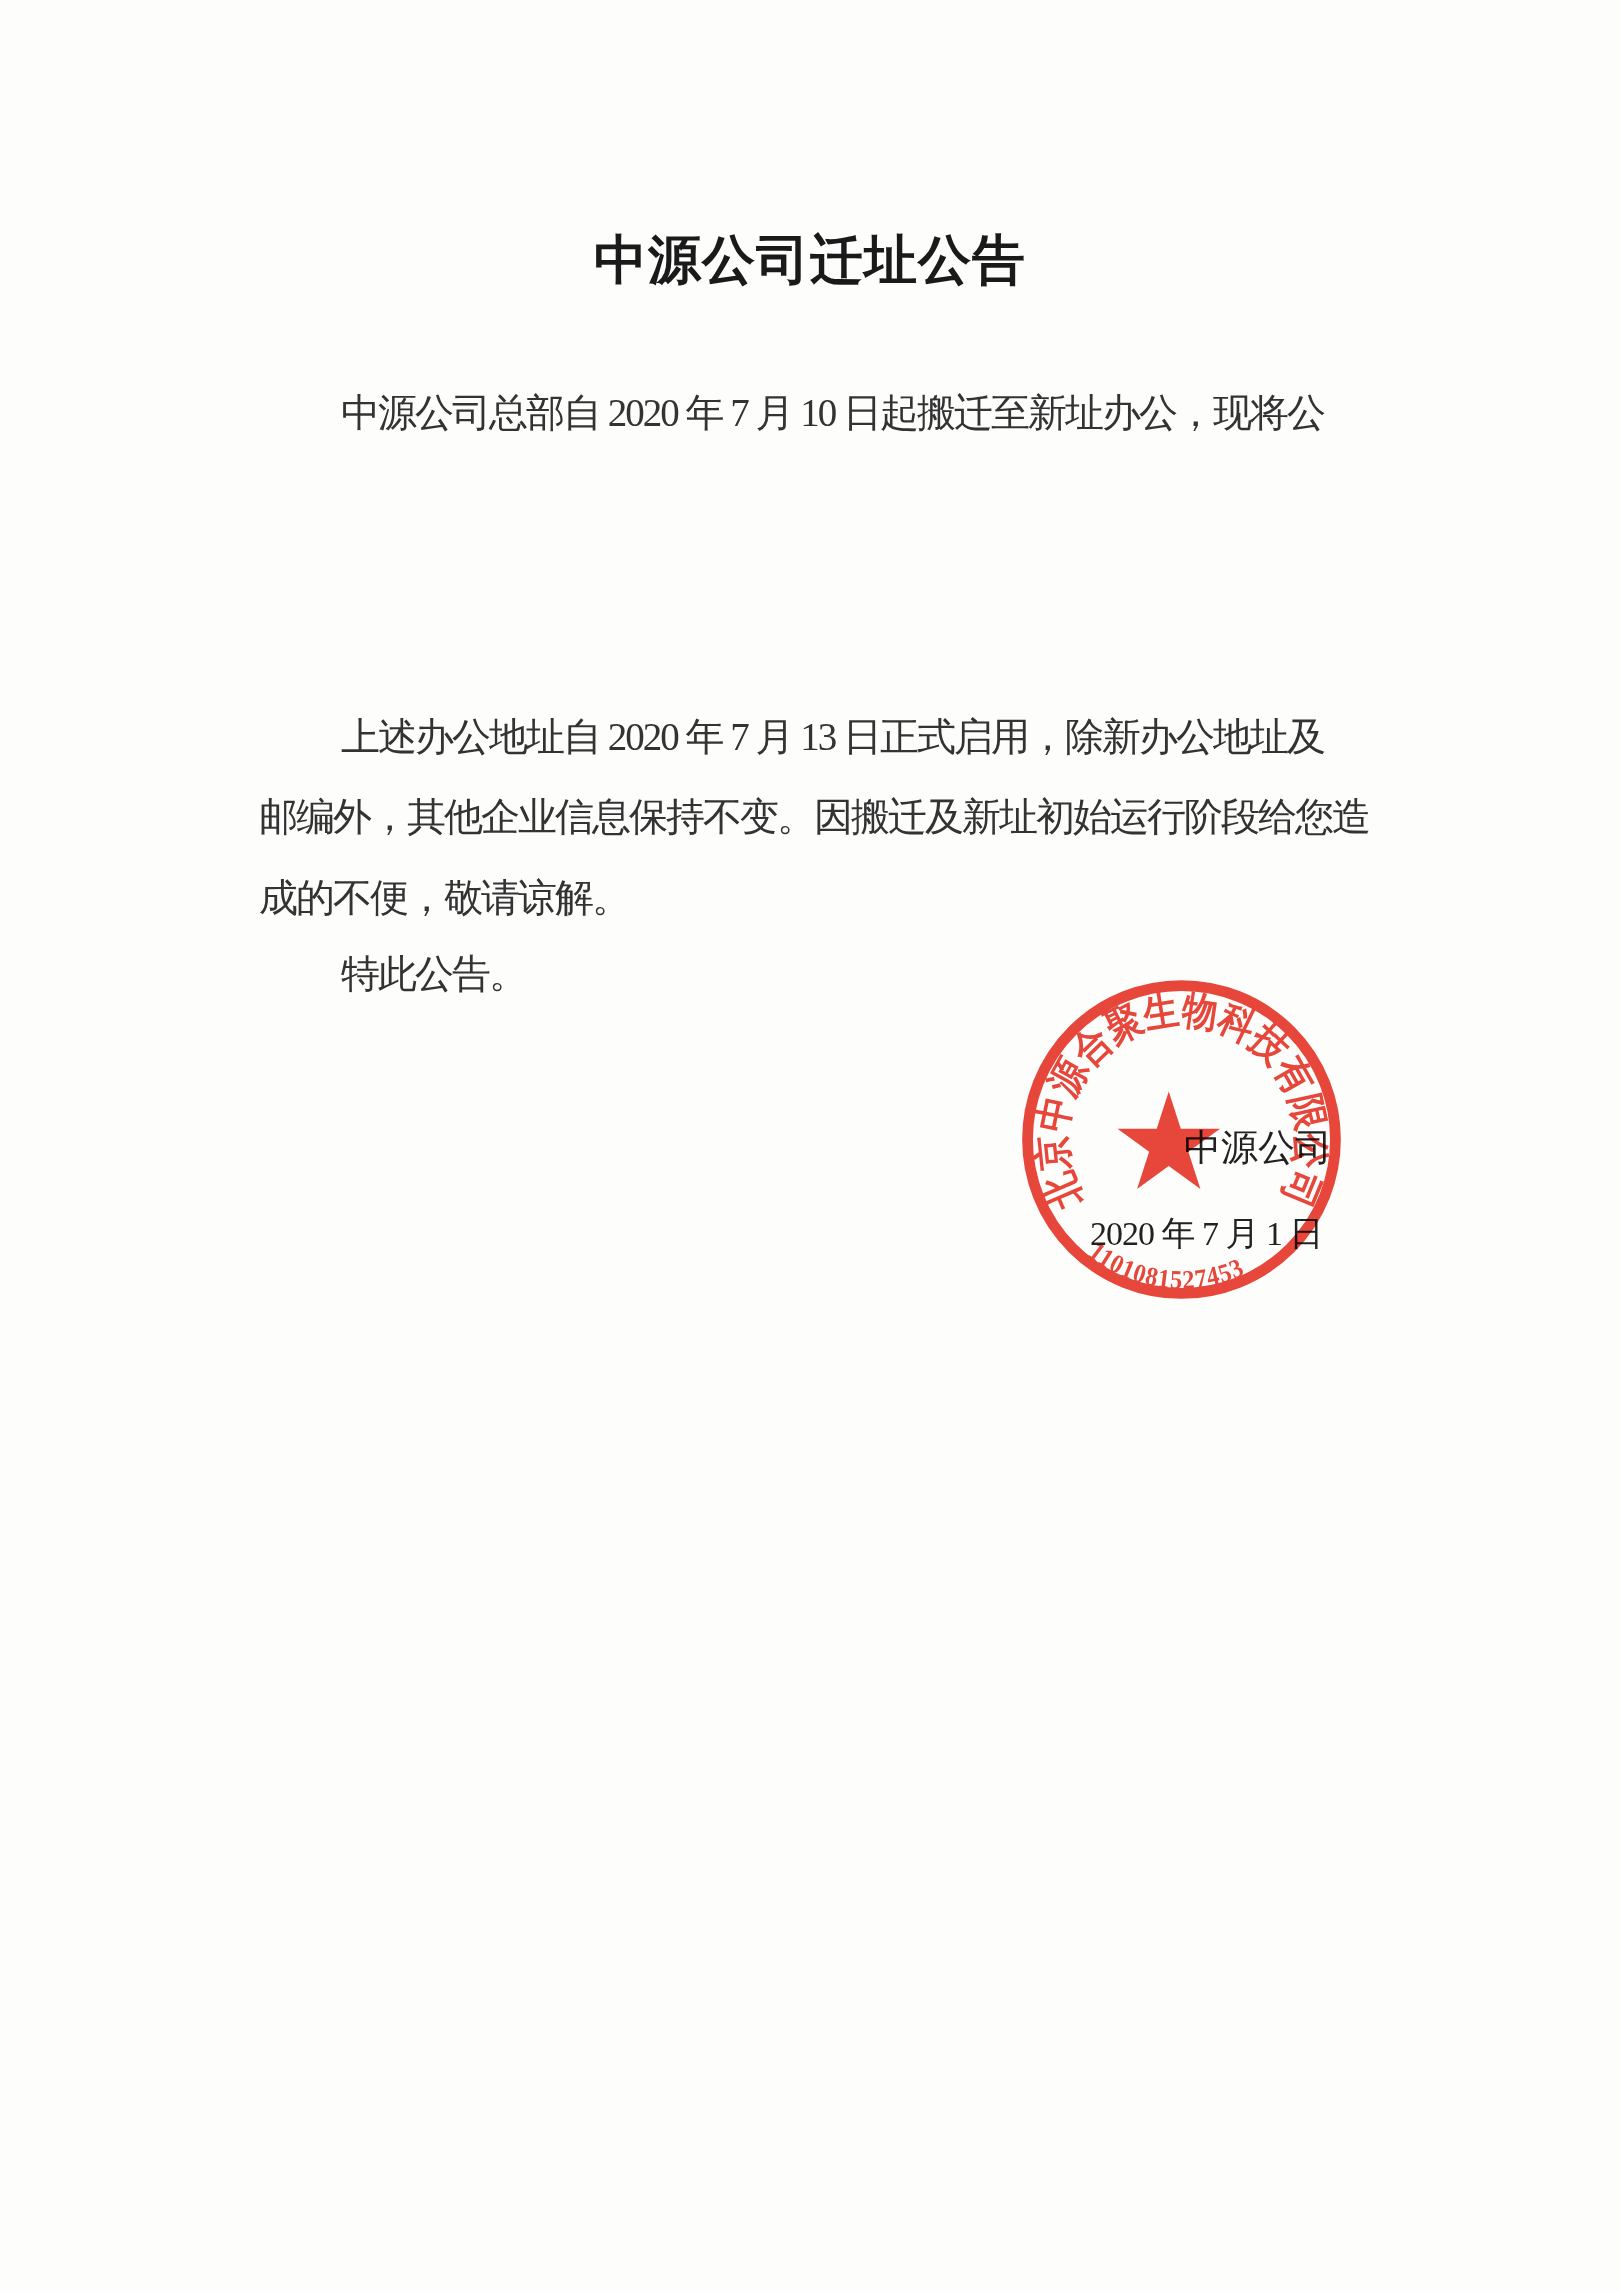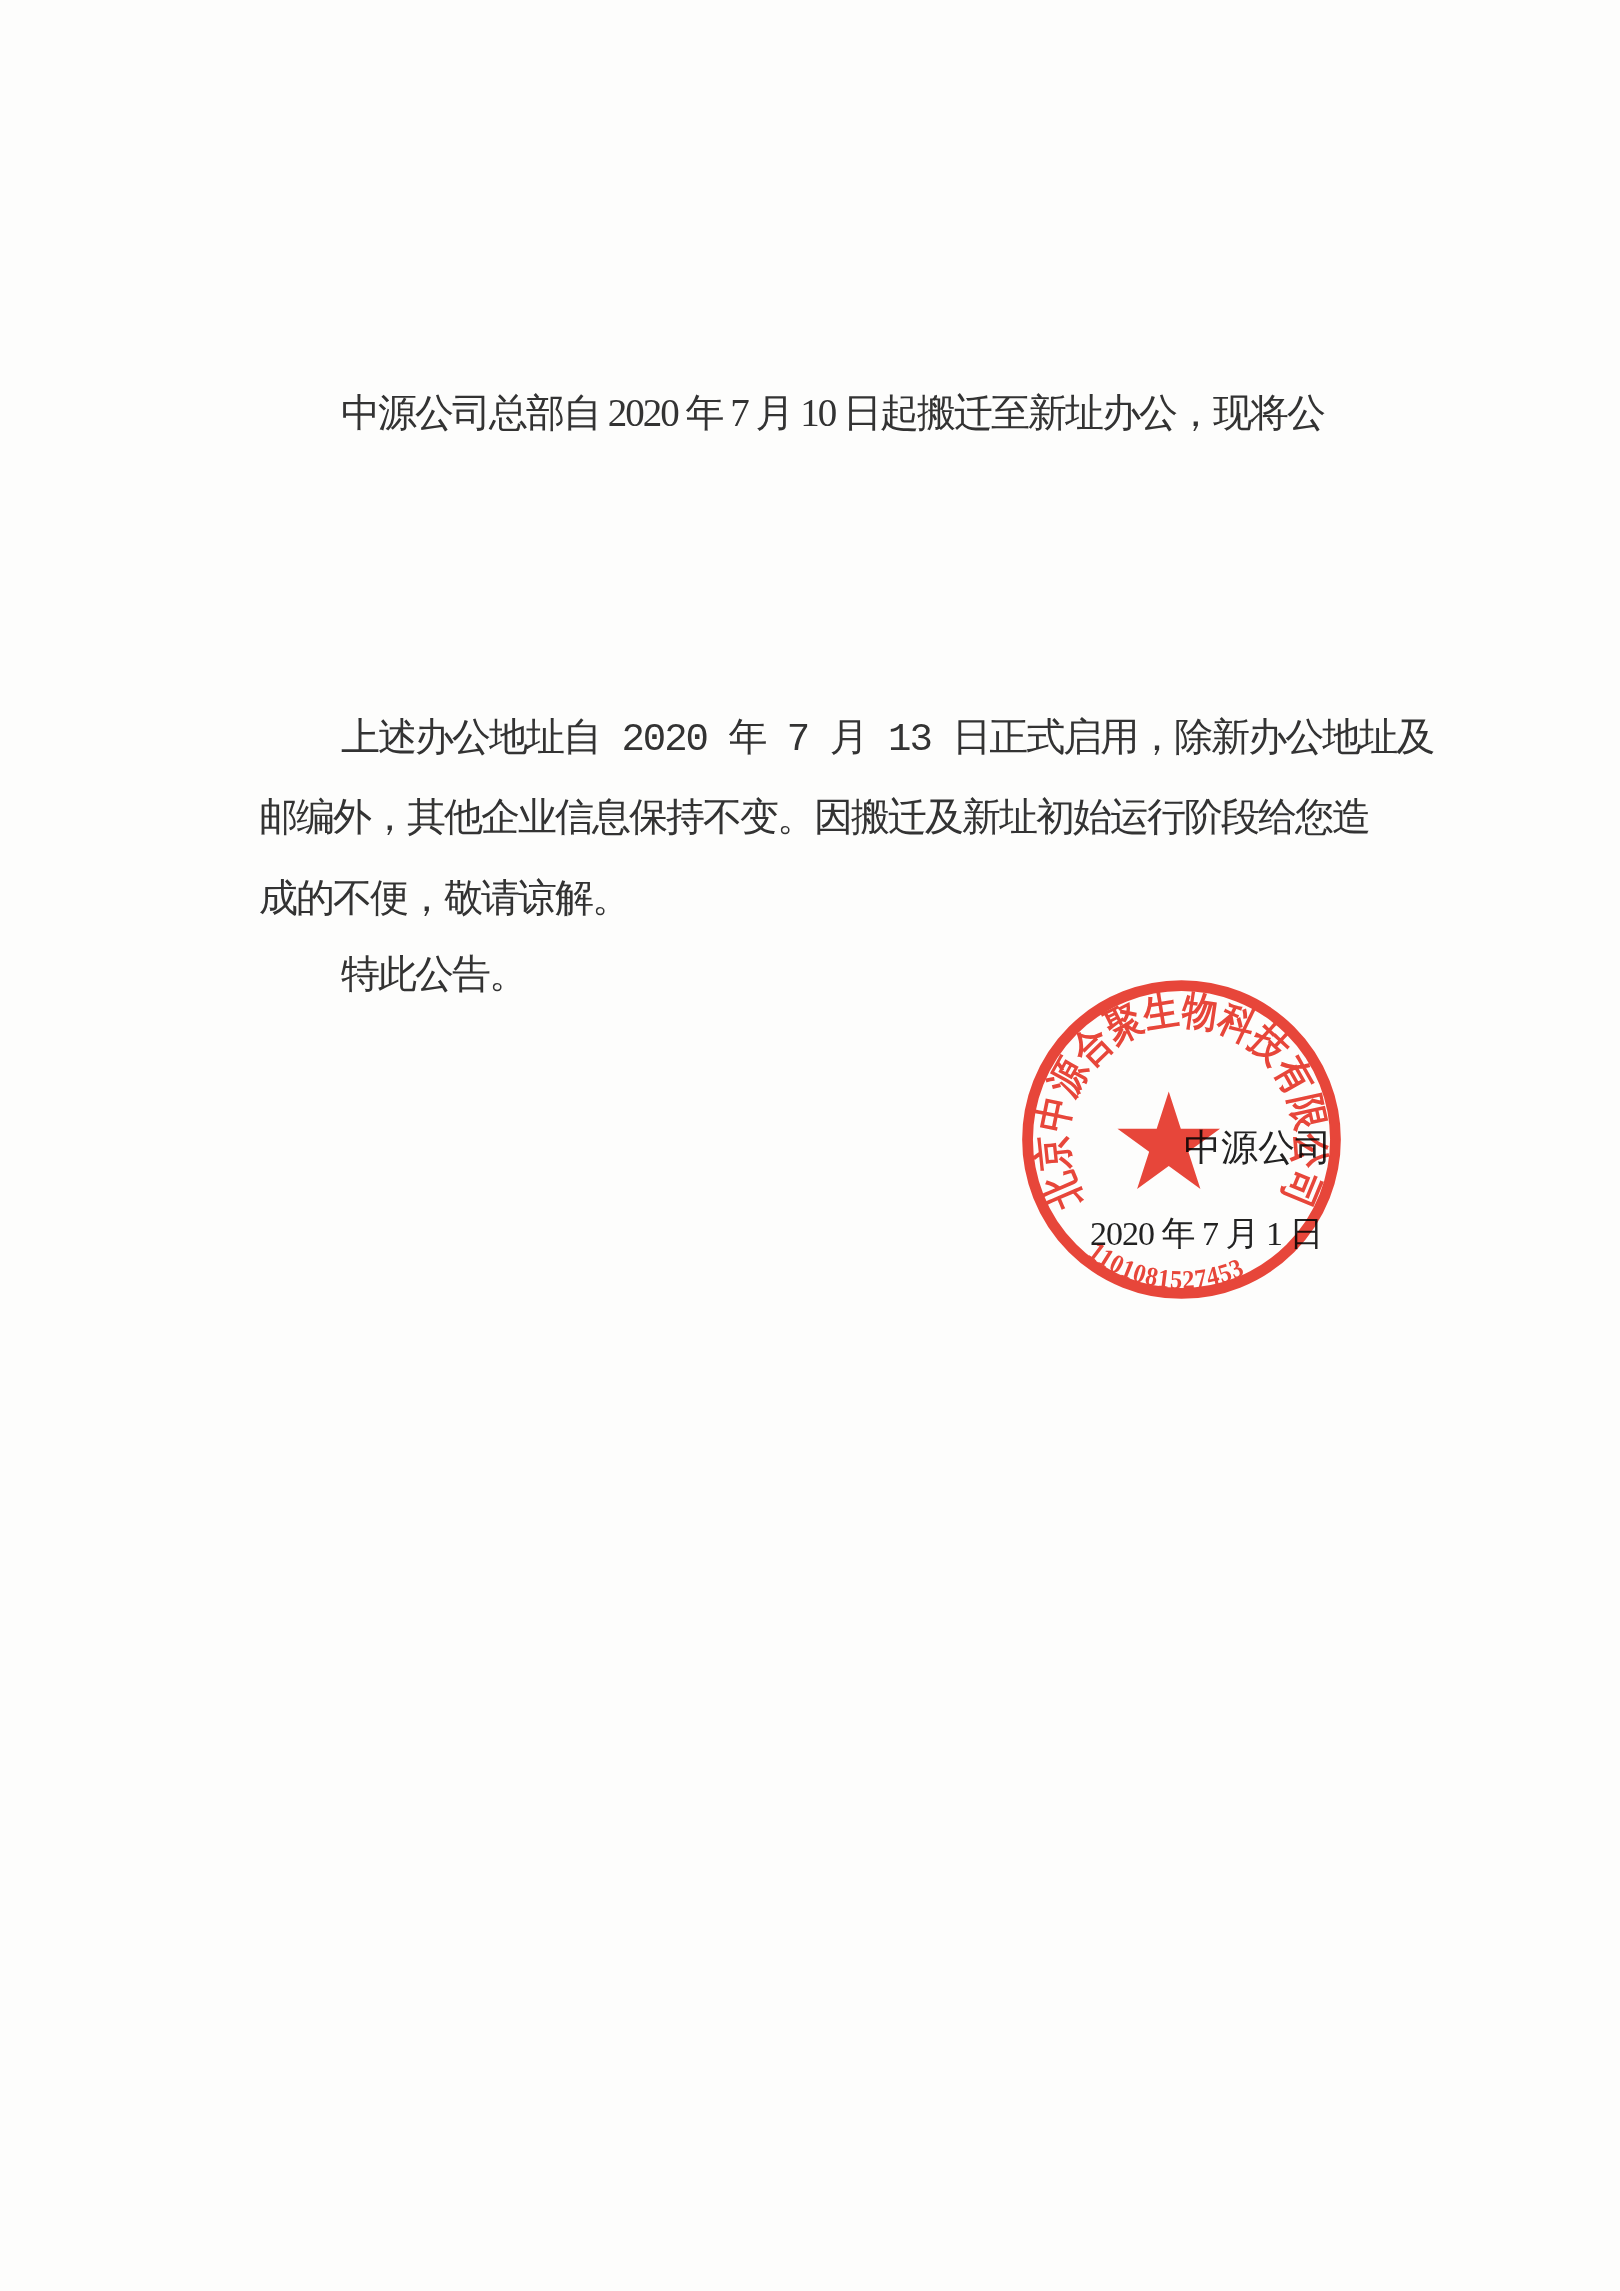--- a/index.html
+++ b/index.html
@@ -24,21 +24,21 @@
     position:absolute;
     font-size:39px;
     color:#333;
     letter-spacing:-2px;
     white-space:nowrap;
   }
   .l1{left:341px;top:386px;}
   .l2{left:259px;top:468px;}
   .l3{left:341px;top:548px;}
   .l4{left:341px;top:628px;}
-  .l5{left:341px;top:710px;font-family:Liberation Mono, monospace;}
+  .l5{left:341px;top:710px;}
   .l6{left:259px;top:790px;}
   .l7{left:259px;top:871px;}
   .l8{left:341px;top:947px;}
   .sig-company{
     position:absolute;
     left:1184px;top:1123px;
     font-size:37px;color:#222;
     white-space:nowrap;
   }
   .sig-date{
@@ -66,20 +66,21 @@
     font-size:27px;
     font-weight:bold;
     letter-spacing:1px;
   }
 </style>
 </head>
 <body>
 
 <div class="page">
 
+  <div class="doc-title">中源公司迁址公告</div>
 
   <div class="body-line l1">中源公司总部自 2020 年 7 月 10 日起搬迁至新址办公，现将公</div>
   <div class="body-line l5">上述办公地址自 2020 年 7 月 13 日正式启用，除新办公地址及</div>
   <div class="body-line l7">成的不便，敬请谅解。</div>
   <div class="body-line l6">邮编外，其他企业信息保持不变。因搬迁及新址初始运行阶段给您造</div>
   <div class="body-line l8">特此公告。</div>
 
   <div class="sig-company">中源公司</div>
 
   <div class="sig-date">2020 年 7 月 1 日</div>

